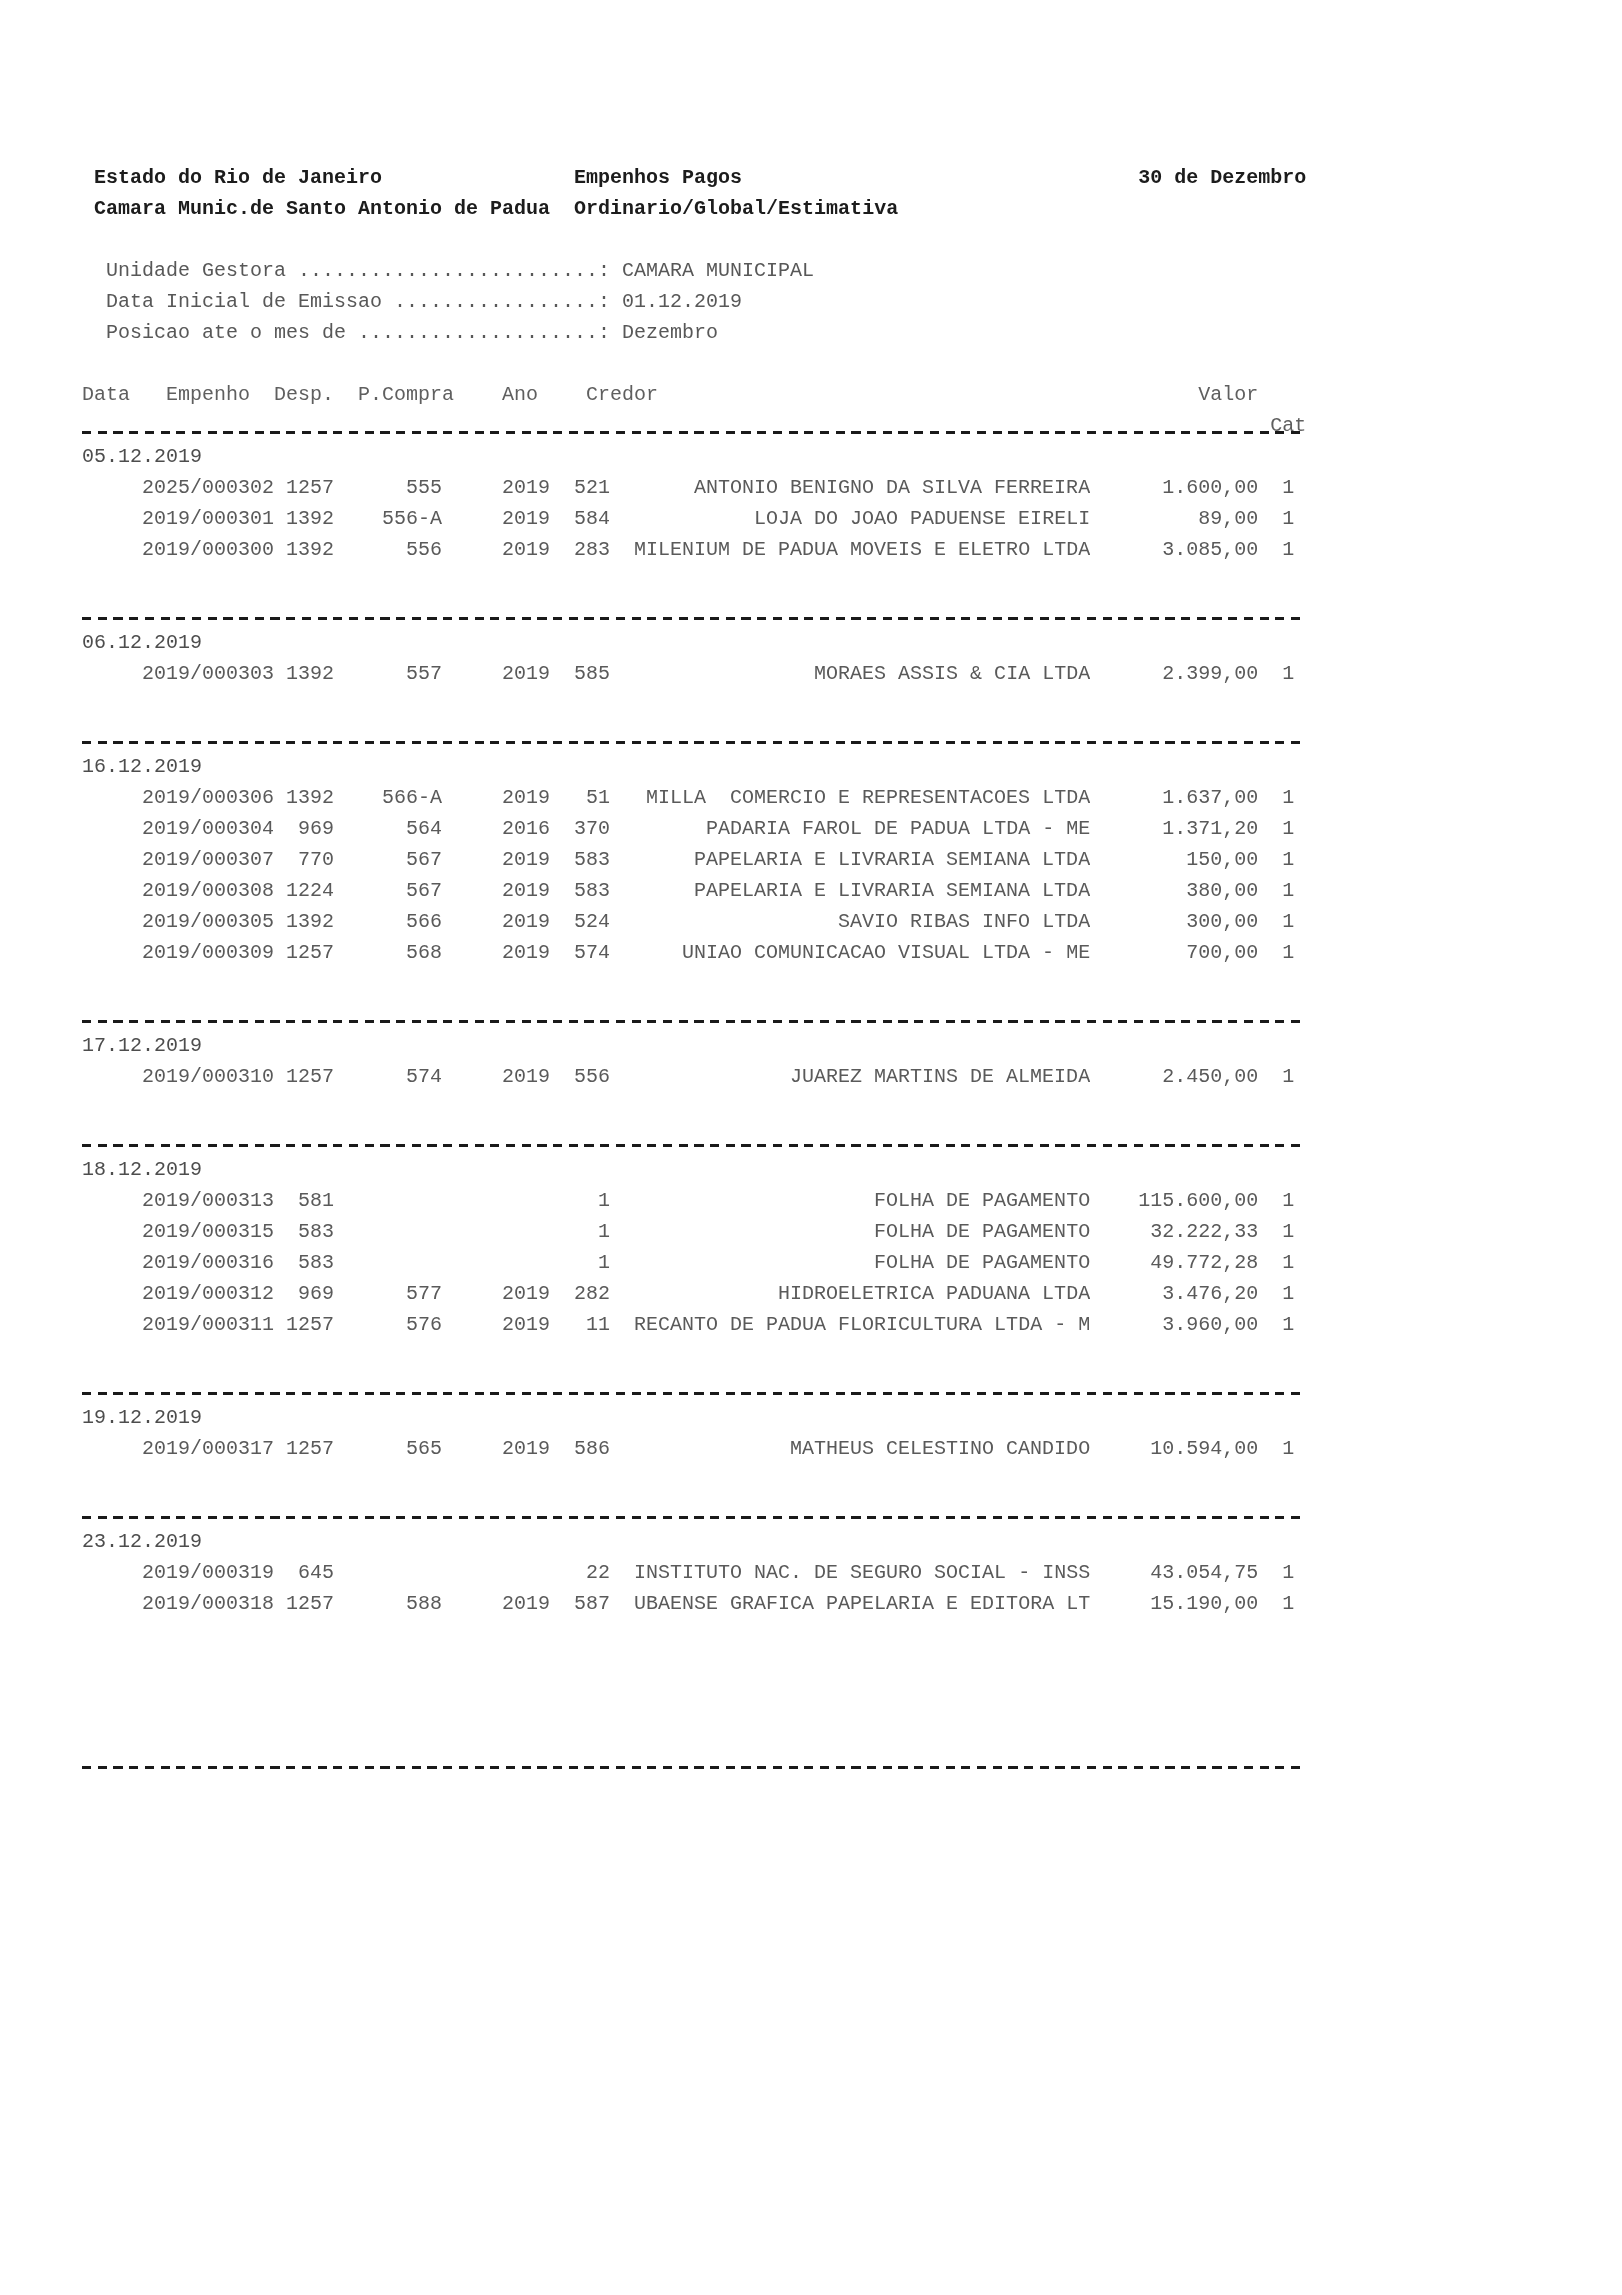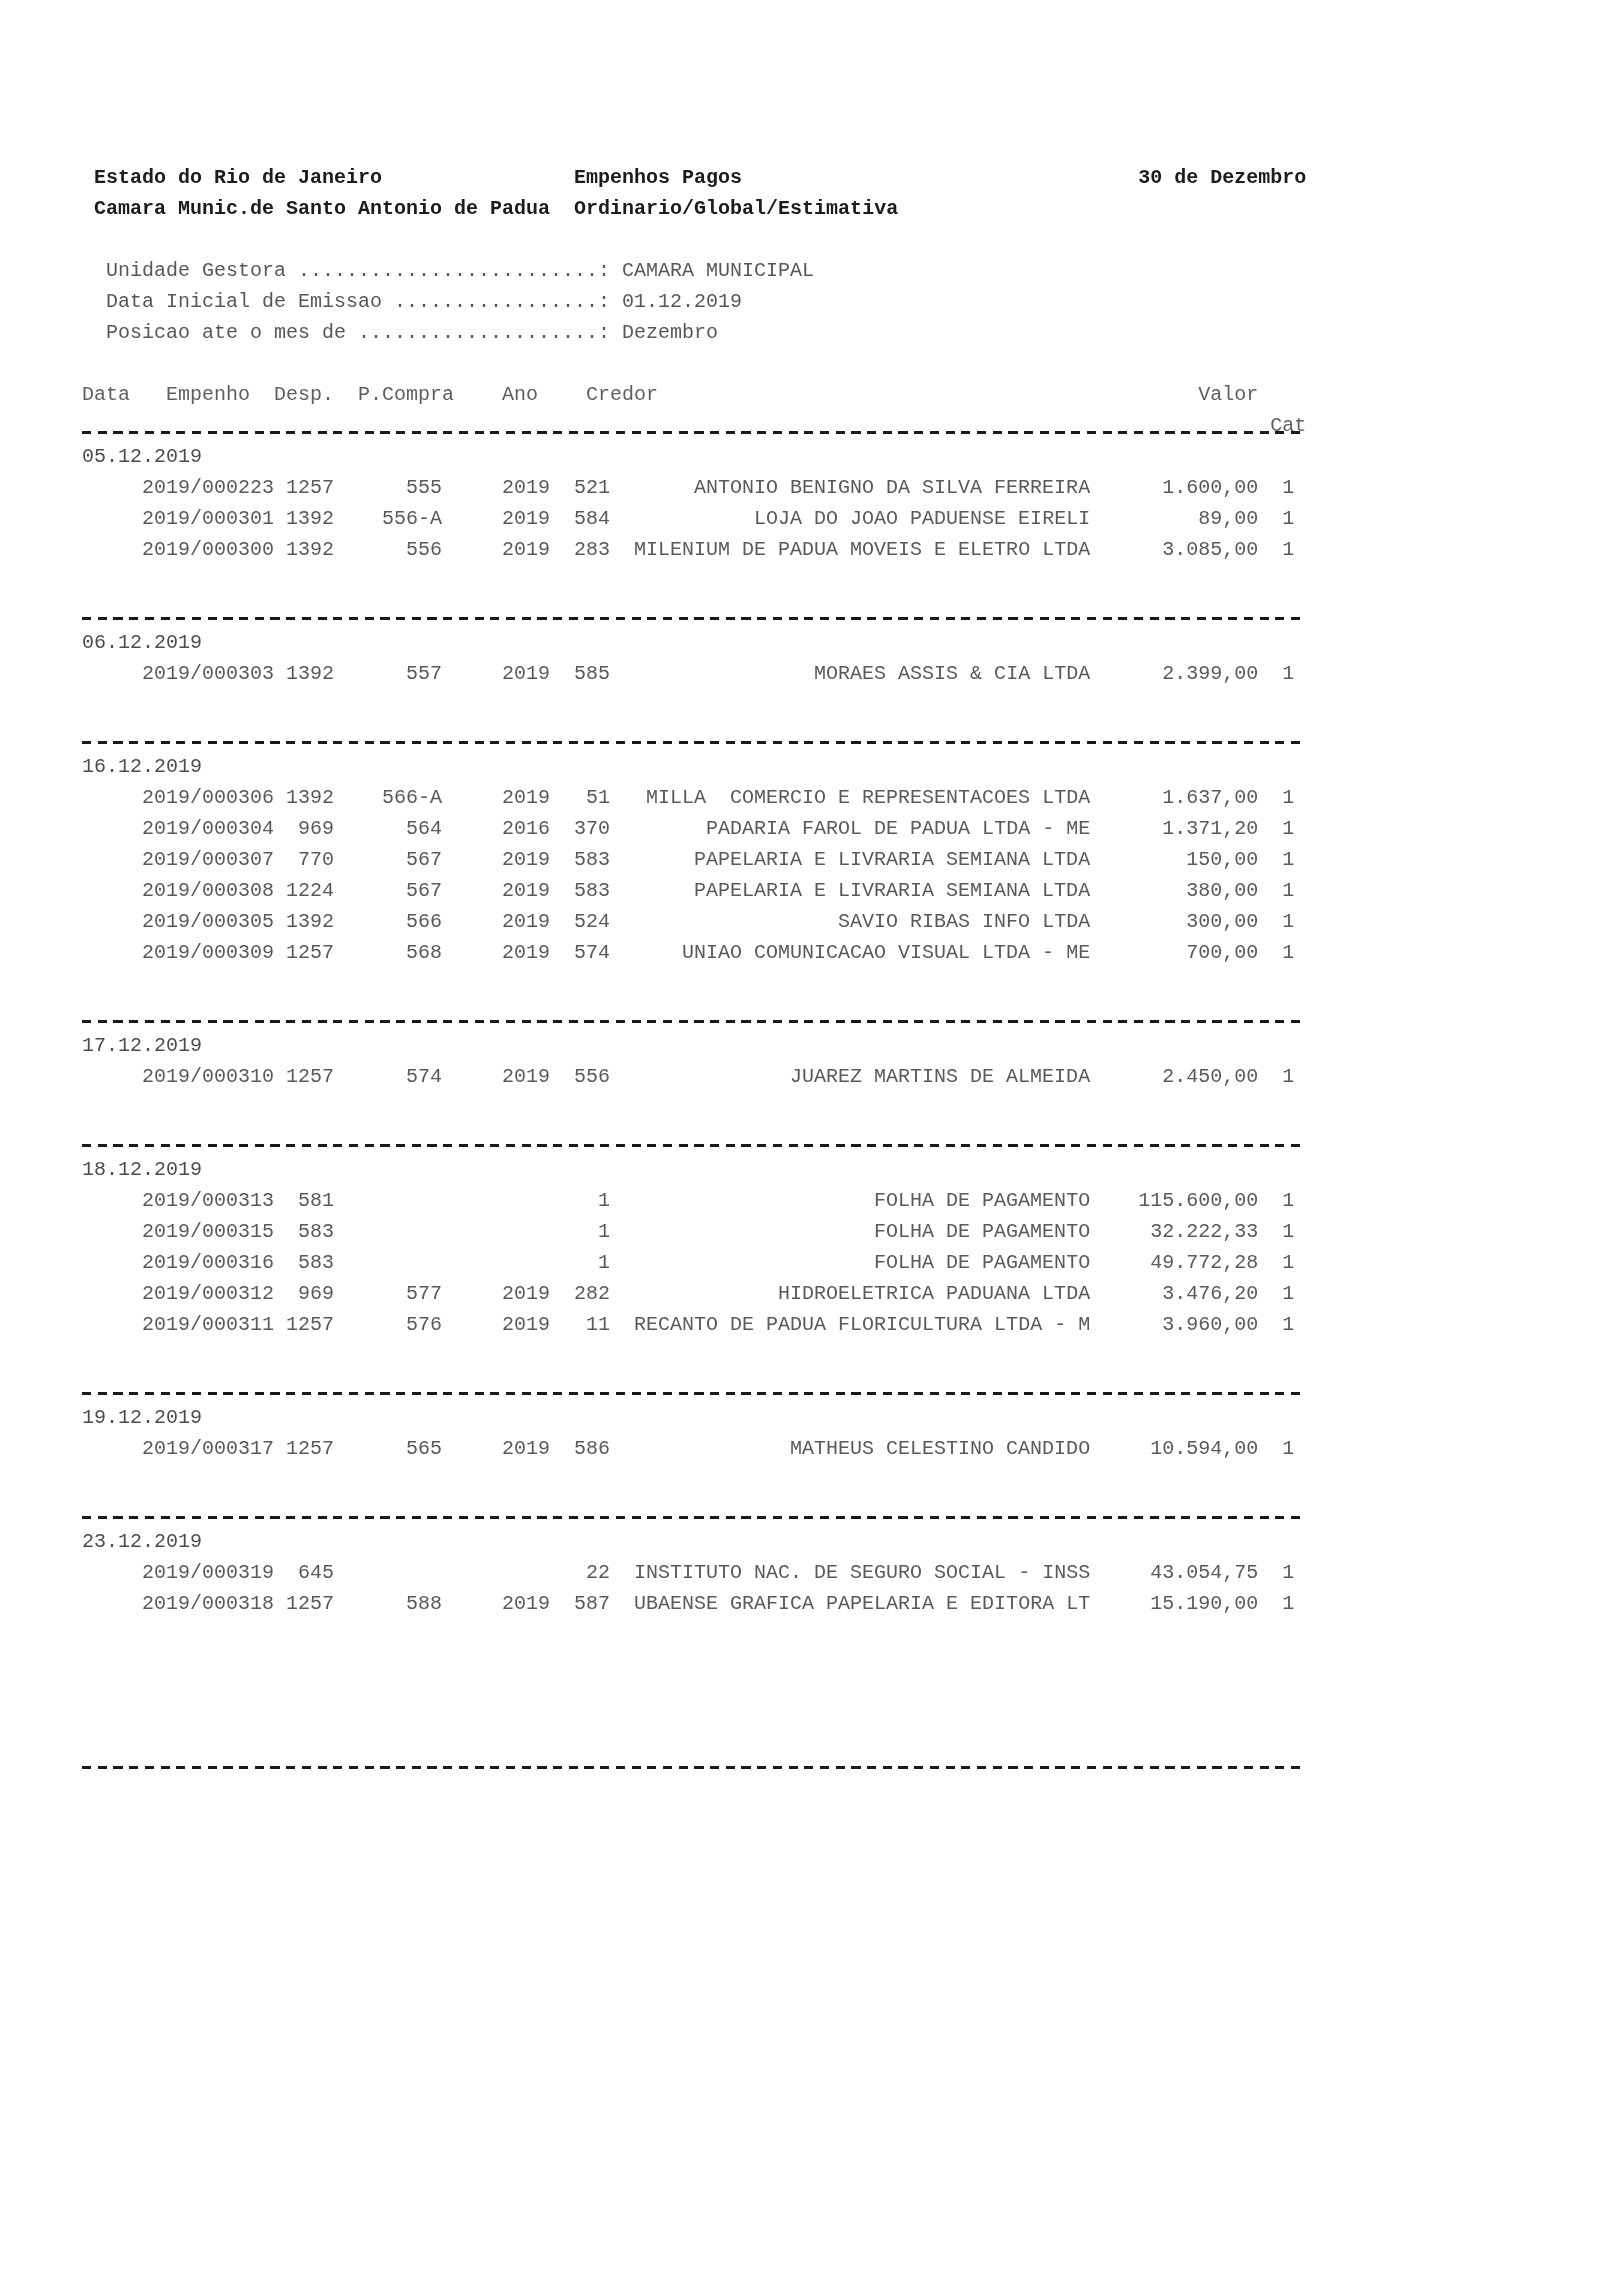--- a/index.html
+++ b/index.html
@@ -84,21 +84,21 @@
       </colgroup>
 
       <tbody>
           <tr class="sep">
             <td colspan="9"><div class="dashes"></div></td>
           </tr>
       <tr class="date-row">
             <td colspan="9">05.12.2019</td>
           </tr>
       <tr>
-            <td class="ta-r">2019/000223</td>
+            <td class="ta-r">2025/000302</td>
             <td class="ta-r">1257</td>
             <td class="pl1">555</td>
             <td class="ta-r">2019</td>
             <td class="ta-r">521</td>
             <td class="pl1">ANTONIO BENIGNO DA SILVA FERREIRA</td>
             <td class="ta-r">1.600,00</td>
             <td class="ta-r">1</td>
             <td></td>
           </tr>
       <tr>

